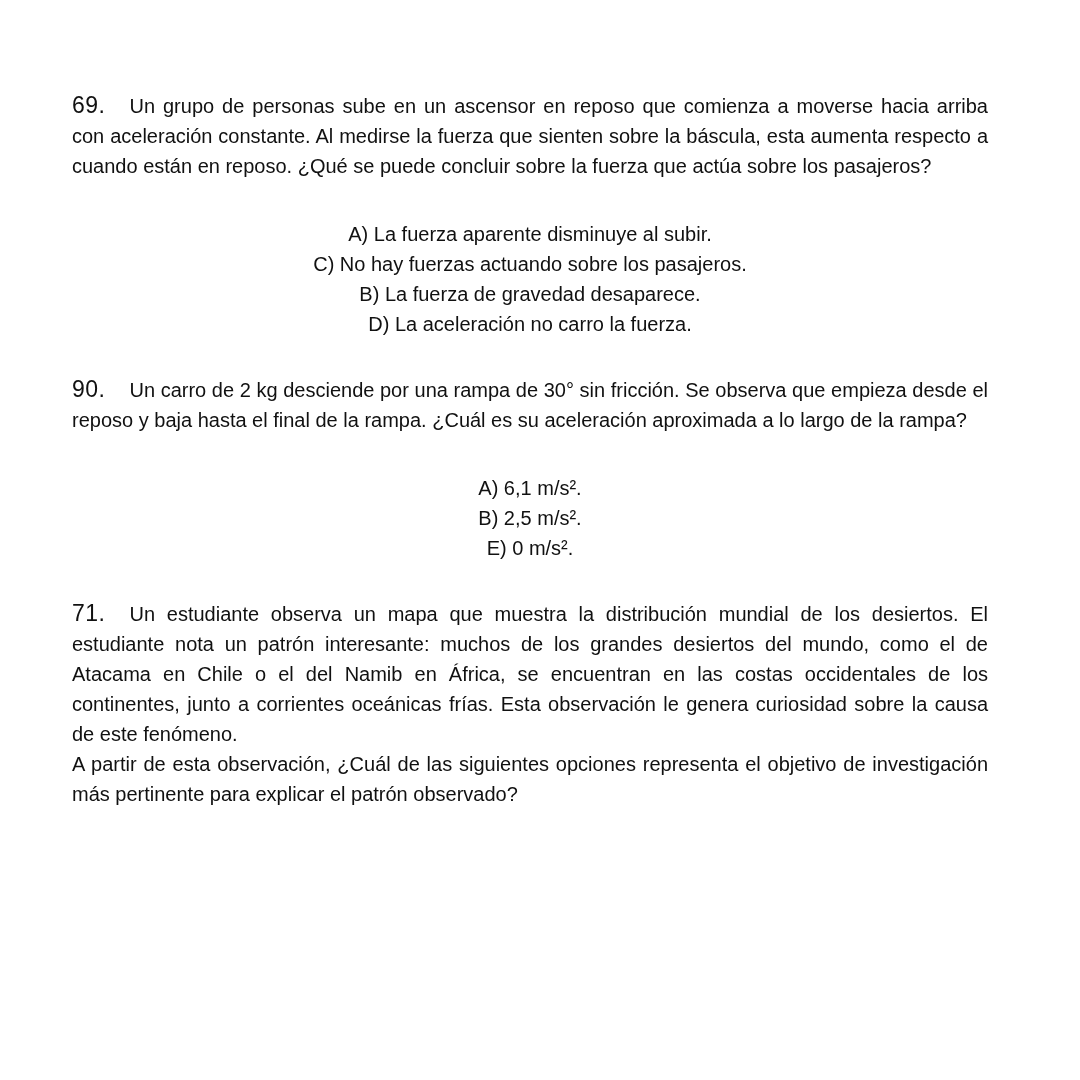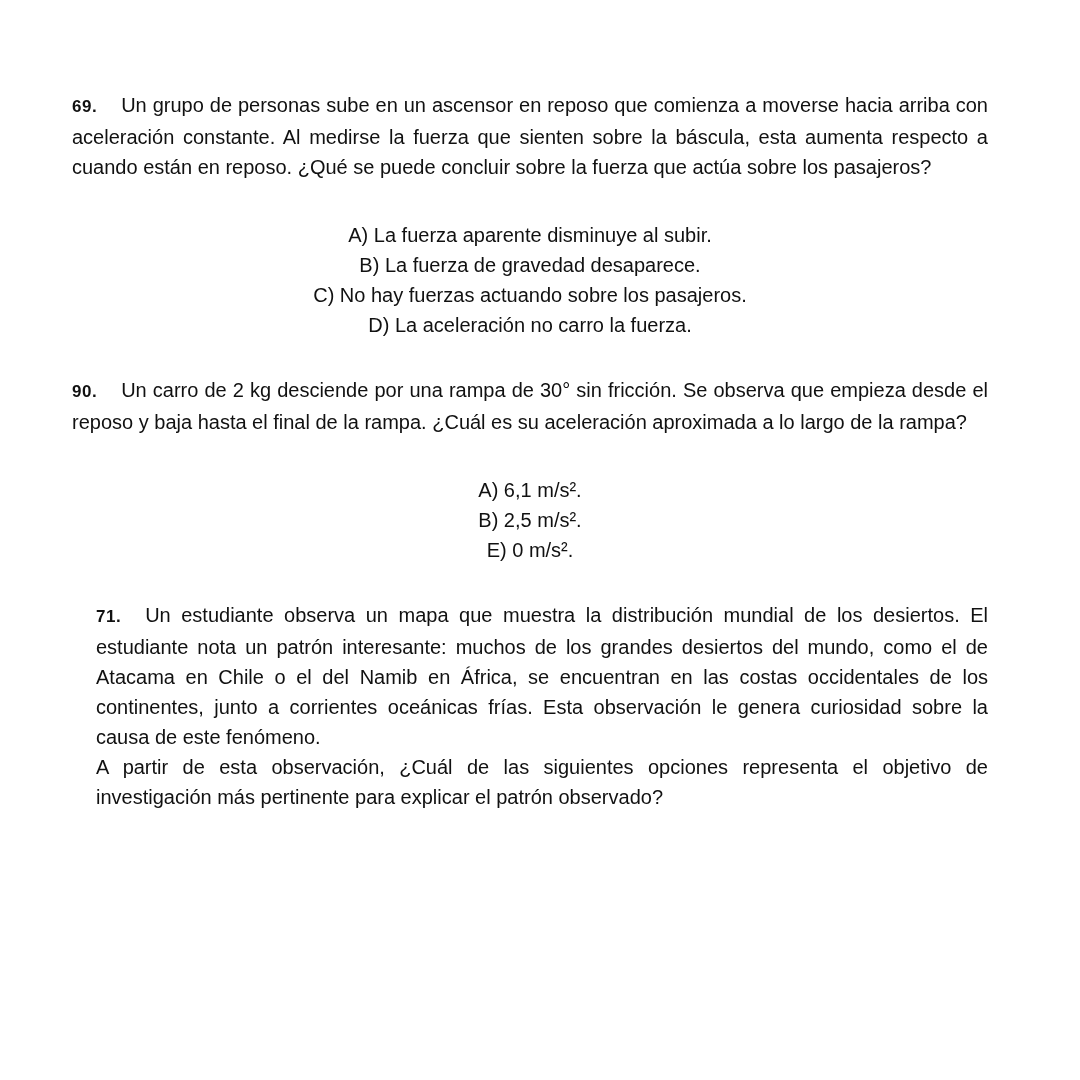--- a/index.html
+++ b/index.html
@@ -18,24 +18,24 @@
     font-size: 20px;
     line-height: 30px;
     color: #111111;
     overflow: hidden;
   }
   .q-block { margin: 0; }
   .q-text {
     margin: 0 0 38px 0;
     text-align: justify;
   }
-  .q-par { text-align: justify; margin-left: 24px; }
+  .q-par { text-align: justify; }
   .q-num {
-    font-weight: bold;
-    font-size: 17px;
+    font-weight: normal;
+    font-size: 23px;
     line-height: 30px;
     margin-right: 24px;
     letter-spacing: 0.5px;
   }
   .options {
     list-style: none;
     margin: 0 0 35px 0;
     padding: 0;
     text-align: center;
   }
@@ -48,22 +48,22 @@
 <body>
 
 <div class="page">
 
   <section class="q-block">
     <div class="q-text">
       <span class="q-num">69.</span><span>Un grupo de personas sube en un ascensor en reposo que comienza a moverse hacia arriba con aceleración constante. Al medirse la fuerza que sienten sobre la báscula, esta aumenta respecto a cuando están en reposo. ¿Qué se puede concluir sobre la fuerza que actúa sobre los pasajeros?</span>
     </div>
     <ul class="options">
       <li>A) La fuerza aparente disminuye al subir.</li>
+      <li>C) No hay fuerzas actuando sobre los pasajeros.</li>
       <li>B) La fuerza de gravedad desaparece.</li>
-      <li>C) No hay fuerzas actuando sobre los pasajeros.</li>
       <li>D) La aceleración no carro la fuerza.</li>
     </ul>
   </section>
 
   <section class="q-block">
     <div class="q-text">
       <span class="q-num">90.</span><span>Un carro de 2 kg desciende por una rampa de 30° sin fricción. Se observa que empieza desde el reposo y baja hasta el final de la rampa. ¿Cuál es su aceleración aproximada a lo largo de la rampa?</span>
     </div>
     <ul class="options">
       <li>A) 6,1 m/s².</li>

